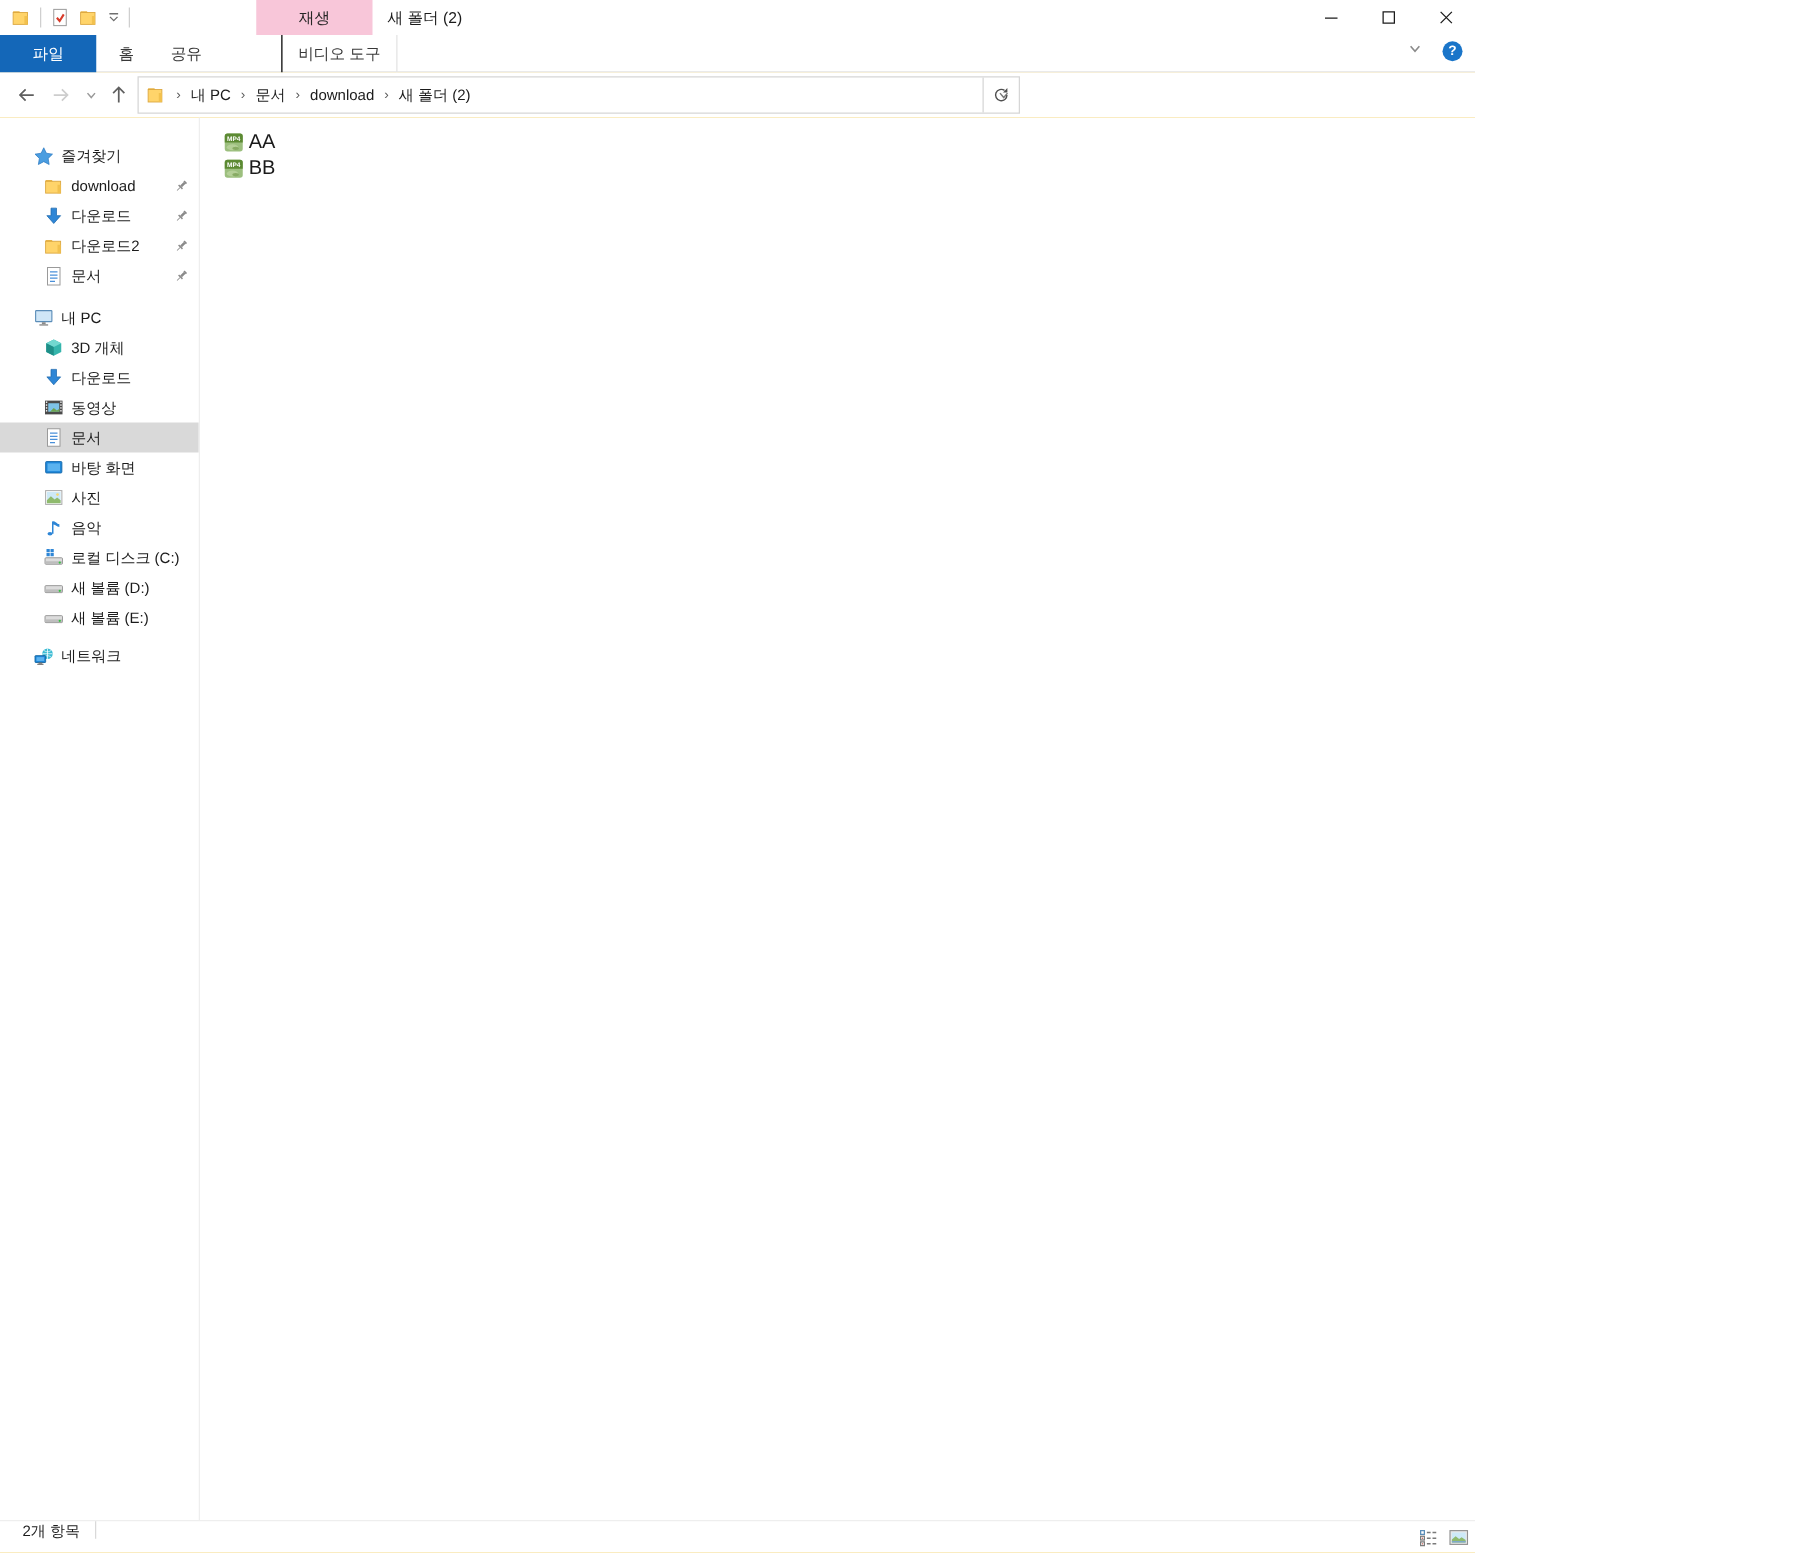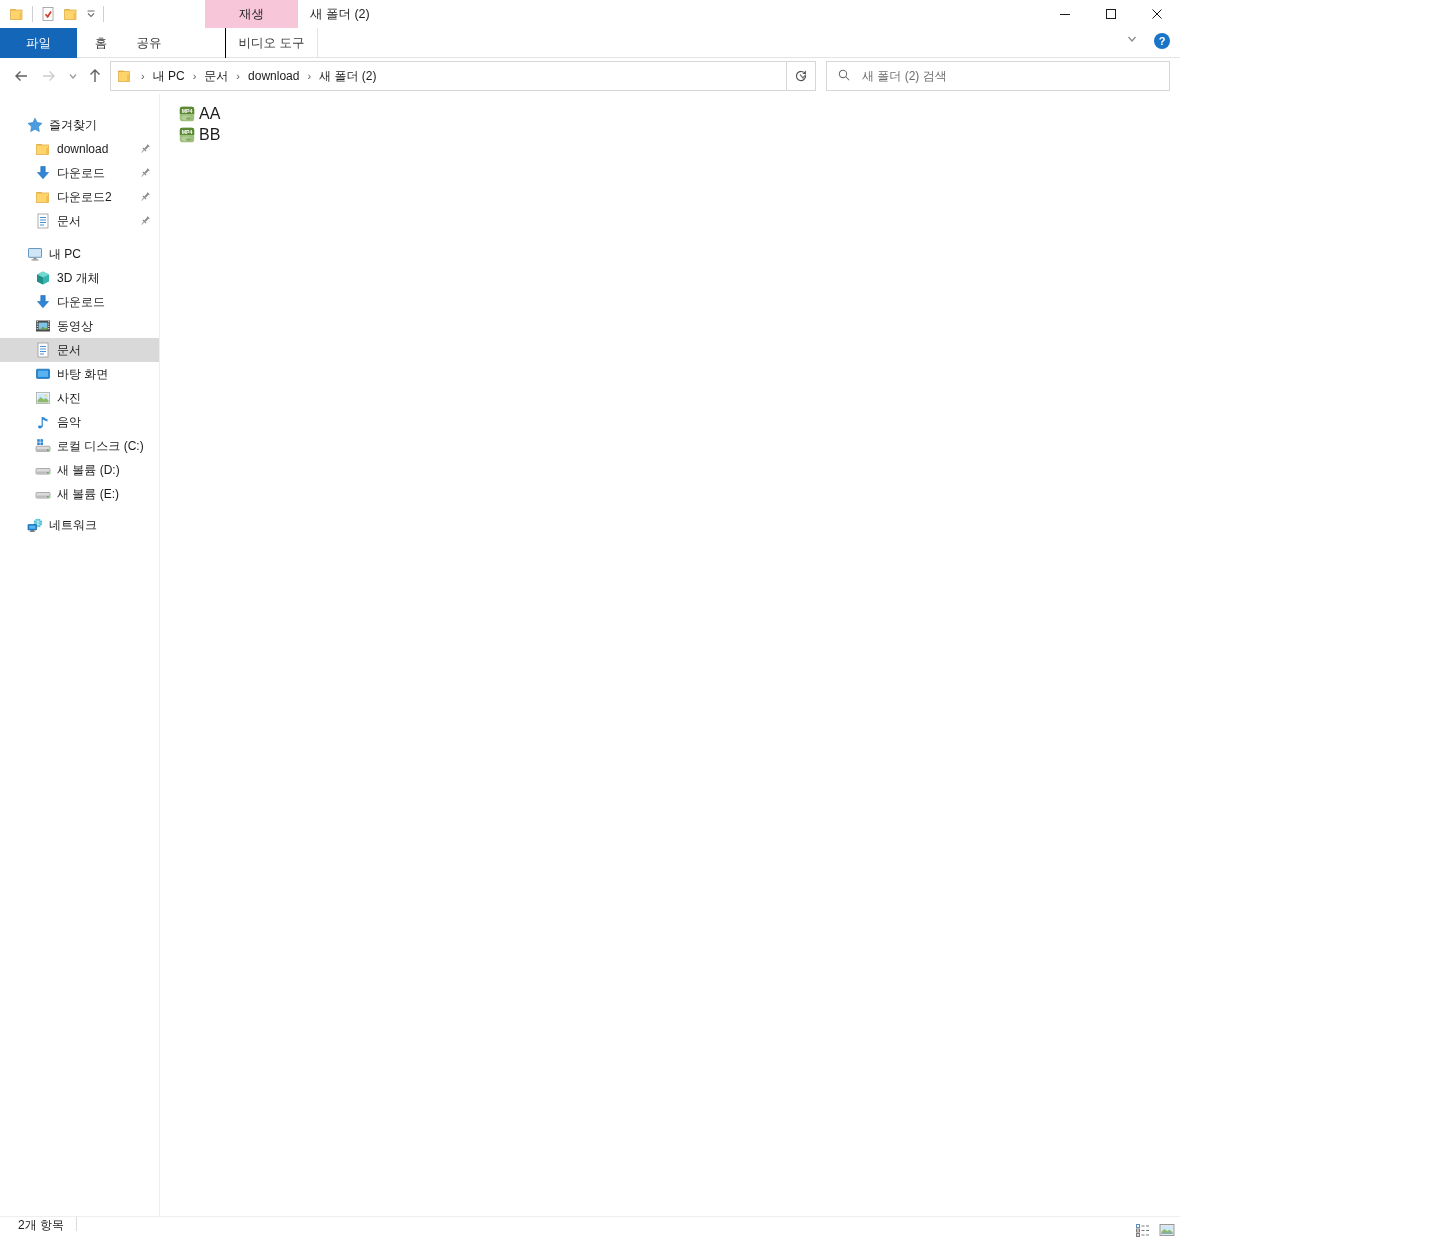--- a/index.html
+++ b/index.html
@@ -202,27 +202,20 @@
           </svg>
         </span>
     </div>
     <div class="addr-refresh" style="position:absolute;left:786px;top:4px;">
       <svg viewBox="0 0 16 16">
           <path d="M13.2 8A5.2 5.2 0 1 1 11 3.8" fill="none" stroke="#4f4f4f" stroke-width="1.3"></path>
           <path d="M13.6 1.6v4h-4z" fill="#4f4f4f"></path>
         </svg>
     </div>
 
-    <div class="search">
-      <span class="icon16"><svg viewBox="0 0 16 16">
-            <circle cx="6.8" cy="6.8" r="4.2" fill="none" stroke="#6d6d6d" stroke-width="1.2"></circle>
-            <path d="M10 10l4 4" stroke="#6d6d6d" stroke-width="1.2"></path>
-          </svg></span>
-      <input type="text" placeholder="새 폴더 (2) 검색" style="">
-    </div>
   </div>
 
   <div class="sidebar">
       <div class="side-section">
         <div class="side-row hdr">
           <span class="icon16"><svg viewBox="0 0 16 16">
               <path d="M8 1.2l2.1 4.4 4.9.7-3.5 3.4.8 4.9L8 12.3l-4.3 2.3.8-4.9L1 6.3l4.9-.7z" fill="#4a9de0" stroke="#2d7cc4" stroke-width="0.6"></path>
             </svg></span>
           <span class="lbl">즐겨찾기</span>
         </div>

